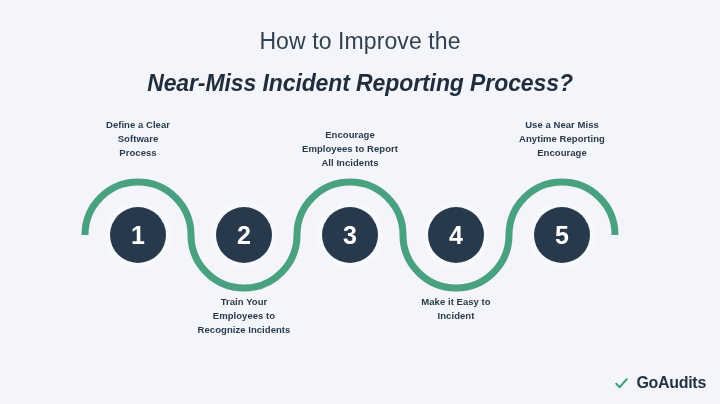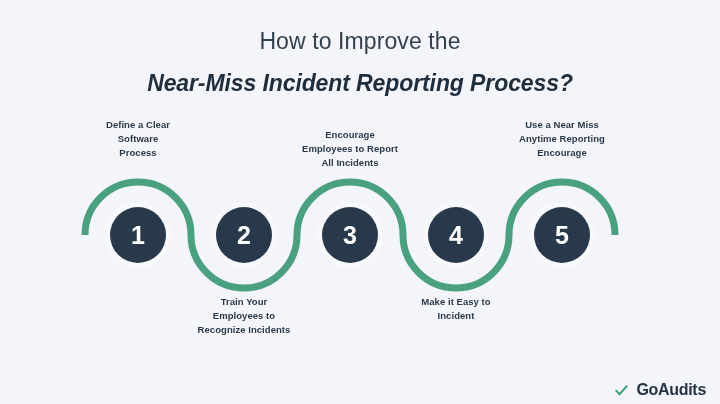--- a/index.html
+++ b/index.html
@@ -84,21 +84,21 @@
     line-height: 14px;
     letter-spacing: 0.05px;
   }
   .caption-top { }
   .caption-bottom { }
 
   
   .logo {
     position: absolute;
     right: 14px;
-    bottom: 5px;
+    bottom: 12px;
     display: flex;
     align-items: center;
     gap: 8px;
     text-align: center;
   }
   .logo-check {
     display: block;
     width: 13px;
     height: 13px;
   }

